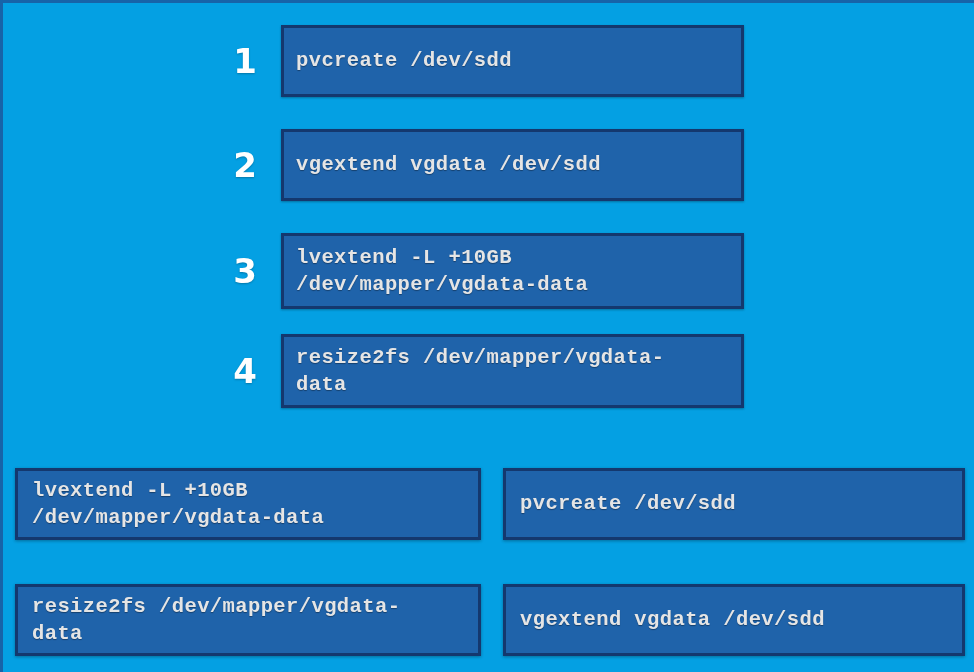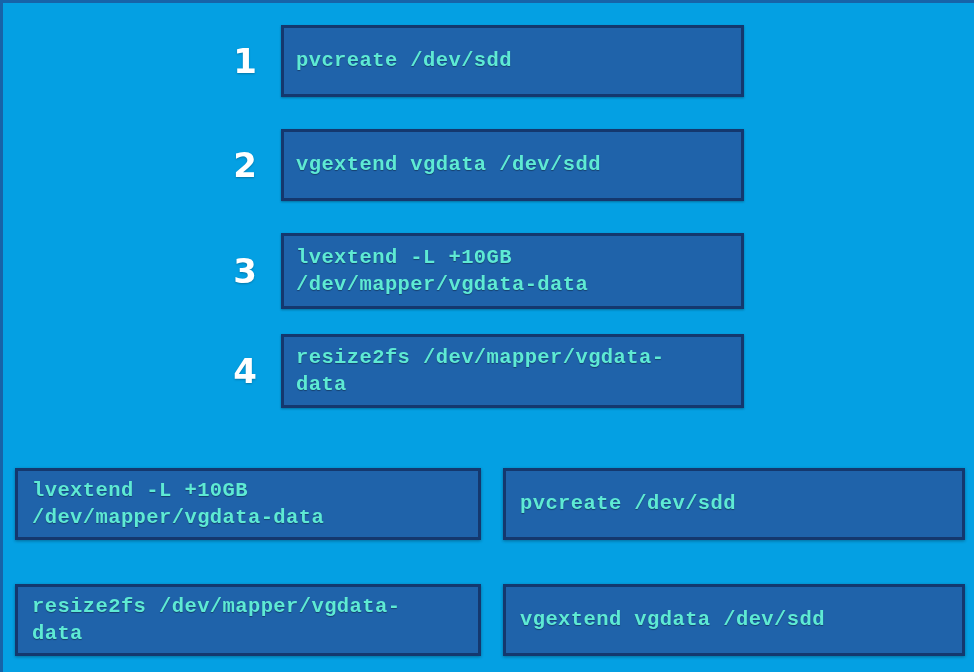--- a/index.html
+++ b/index.html
@@ -54,21 +54,21 @@
     box-sizing: border-box;
     background: #1F63AA;
     border: 3px solid #14386E;
     display: flex;
     align-items: center;
     padding: 6px 10px 6px 12px;
     box-shadow: 0 1px 2px rgba(0,0,0,0.3);
   }
 
   .cmd-text {
-    color: #5eead4;
+    color: #e5e5e5;
     font-family: "Liberation Mono", "DejaVu Sans Mono", monospace;
     font-weight: bold;
     font-size: 20.5px;
     line-height: 1.32;
     letter-spacing: 0.4px;
     white-space: pre-line;
     text-shadow: 0 1px 1px rgba(0,0,0,0.35);
   }
 
   

